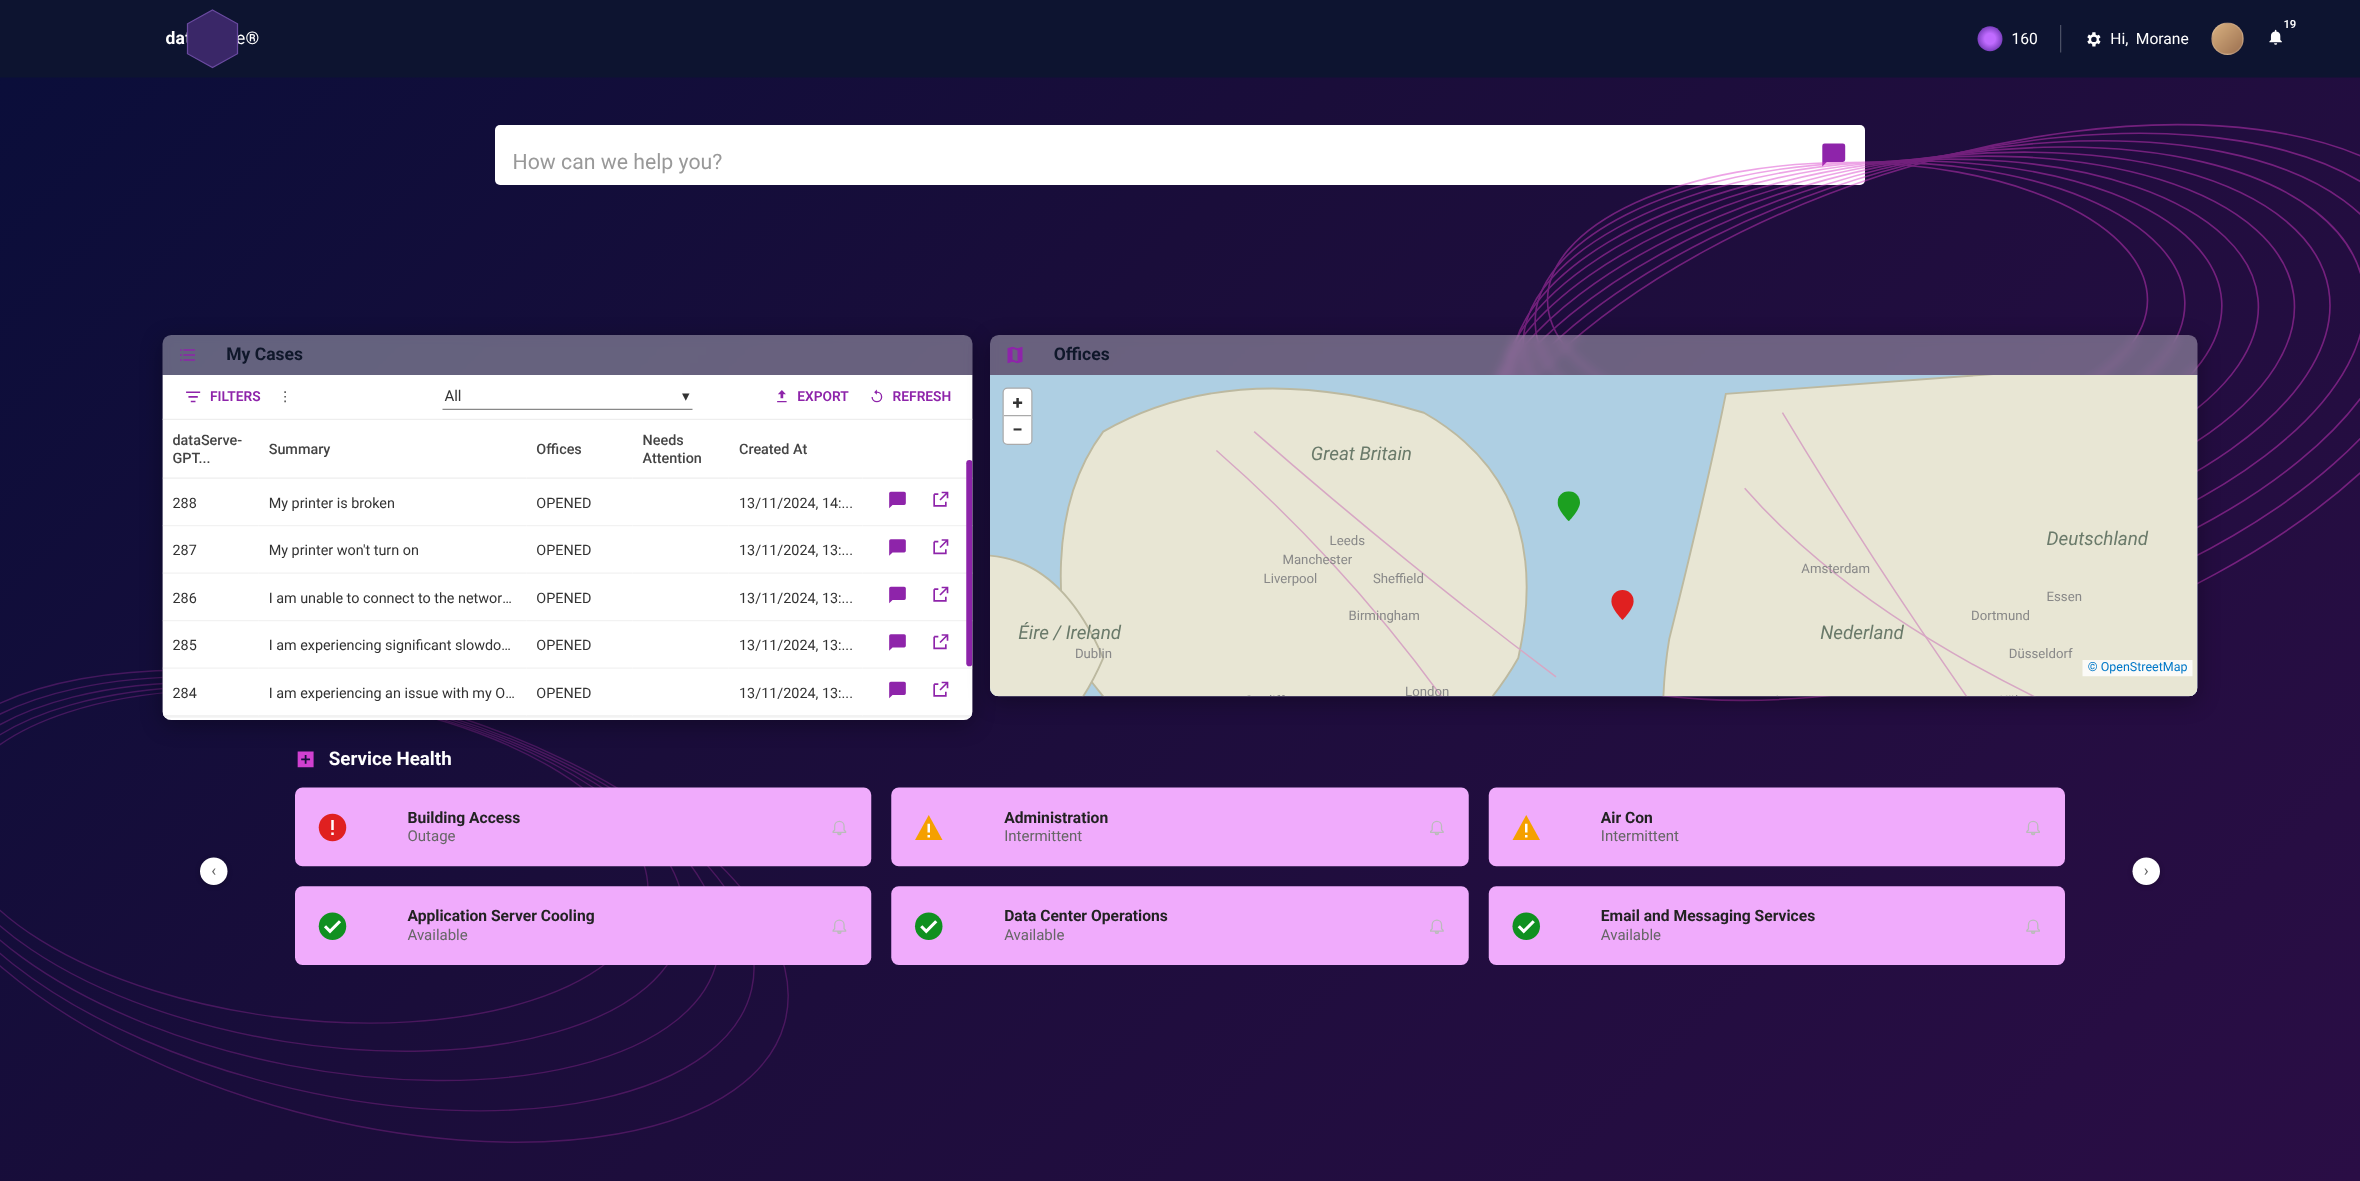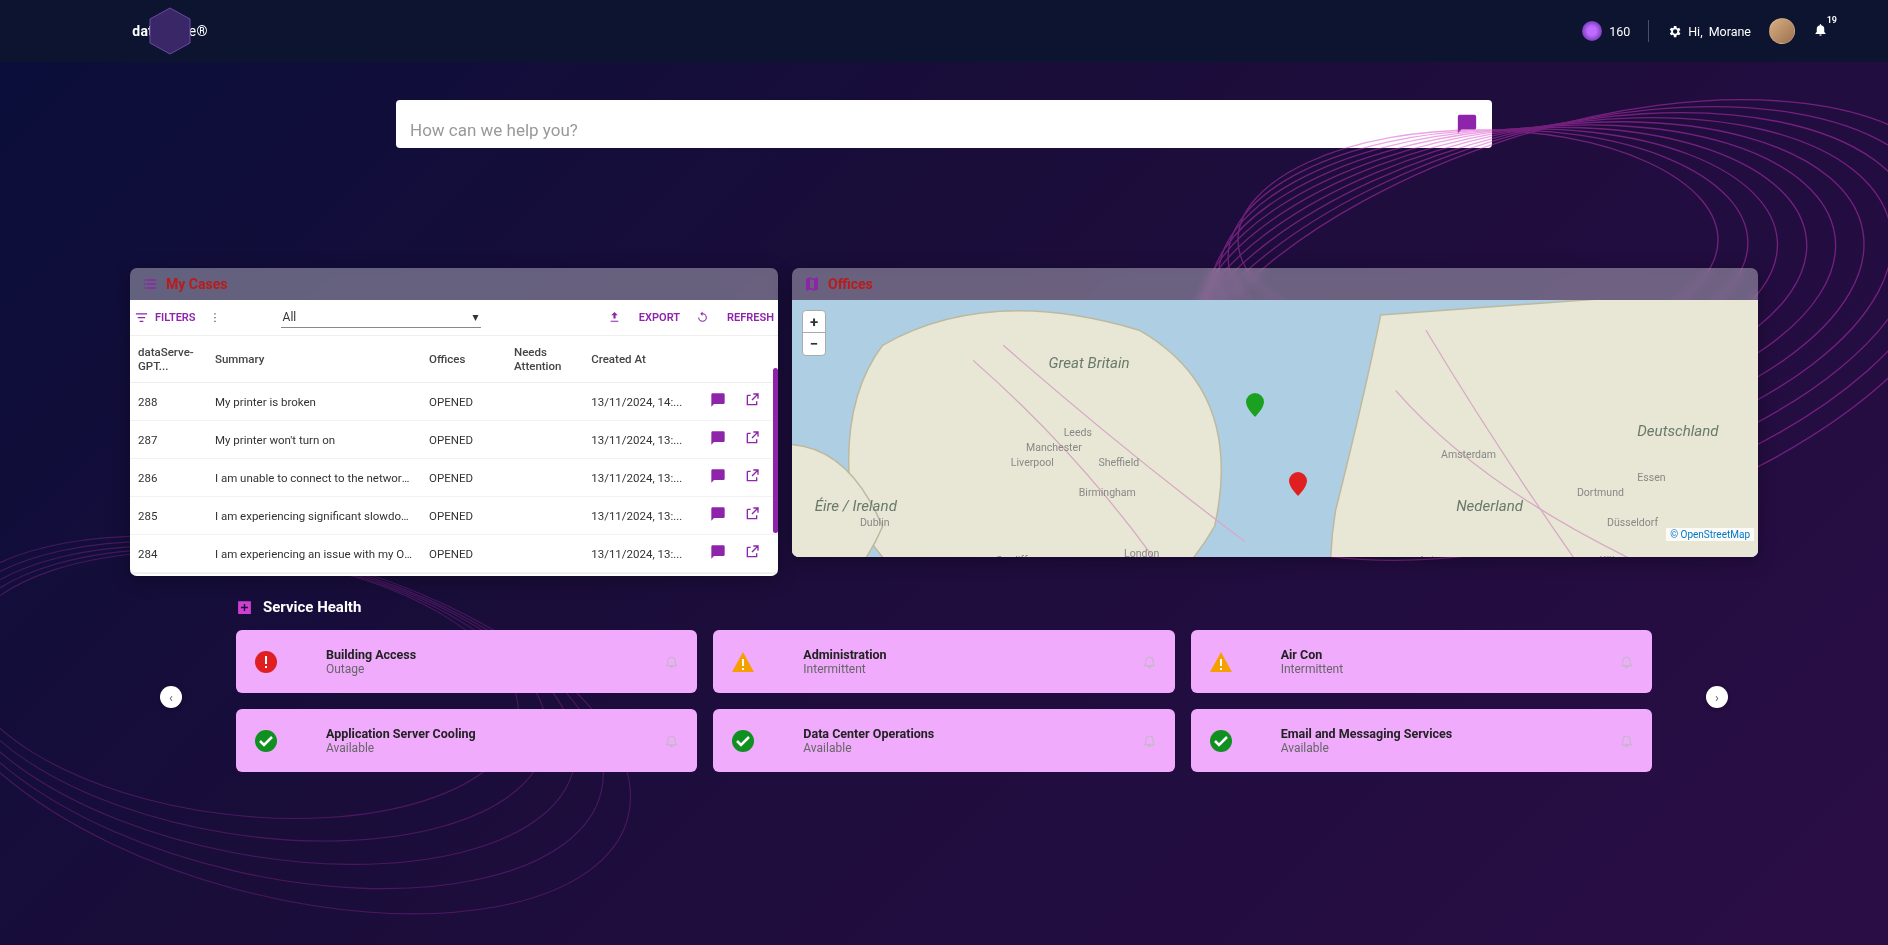--- a/index.html
+++ b/index.html
@@ -32,33 +32,33 @@
 
 .search-row { display: flex; justify-content: center; padding-top: 38px; }
 .search-box { width: 1096px; height: 48px; background: #fff; border-radius: 4px; display: flex; align-items: center; padding: 0 14px; }
 .search-box input { flex: 1; border: none; outline: none; font-size: 17px; color: #555; margin-top: 12px; }
 .search-box input::placeholder { color: #999; }
 .chat-icon { color: #8e24aa; width: 22px; height: 22px; }
 
 
 .panels-row { display: flex; gap: 14px; padding: 120px 130px 0; }
 .panel { background: rgba(255,255,255,0.35); border-radius: 7px; backdrop-filter: blur(4px); box-shadow: 0 4px 18px rgba(0,0,0,0.3); overflow: hidden; }
-.panel-header { display: flex; align-items: flex-start; gap: 8px; padding: 8px 12px; color: #b91c1c; font-weight: 700; font-size: 14px; }
+.panel-header { display: flex; align-items: flex-start; gap: 23px; padding: 8px 12px; color: #0f172a; font-weight: 700; font-size: 14px; }
 .panel-header .ph-icon { width: 16px; height: 16px; color: #8e24aa; }
 .panel-body { background: #fff; }
 
 
 .cases-panel { width: 648px; height: 308px; display:flex; flex-direction:column; }
-.cases-controls { display: flex; align-items: center; padding: 7px 4px; border-bottom: 1px solid #eee; font-size: 11px; }
+.cases-controls { display: flex; align-items: center; padding: 7px 17px; border-bottom: 1px solid #eee; font-size: 11px; }
 .filters-btn { display: flex; align-items: center; gap: 6px; color: #8e24aa; font-weight: 600; }
 .filter-icon { width: 15px; height: 15px; }
 .more-dots { margin-left: 14px; color: #444; cursor:pointer; }
-.all-select { margin-left: 60px; width: 200px; border: none; border-bottom: 1px solid #888; background: transparent; font-size: 12px; padding: 3px 2px; color: #333; display:flex; justify-content:space-between; align-items:center; }
+.all-select { margin-left: 120px; width: 200px; border: none; border-bottom: 1px solid #888; background: transparent; font-size: 12px; padding: 3px 2px; color: #333; display:flex; justify-content:space-between; align-items:center; }
 .export-refresh { margin-left: auto; display: flex; align-items: center; gap: 16px; color: #8e24aa; font-weight: 600; }
-.er-item { display: flex; align-items: center; gap: 18px; }
+.er-item { display: flex; align-items: center; gap: 6px; }
 .cases-table { width: 100%; border-collapse: collapse; font-size: 11.5px; }
 .cases-table thead th { text-align: left; font-weight: 500; color: #444; padding: 9px 8px; border-bottom: 1px solid #eee; }
 .cases-table tbody td { padding: 9px 8px; border-bottom: 1px solid #f2f2f2; color: #333; white-space: nowrap; overflow:hidden; text-overflow:ellipsis; }
 .cases-table tbody tr td.summary-cell { max-width: 210px; }
 .row-actions { color: #8e24aa; display: flex; gap: 18px; justify-content:flex-end; padding-right:10px;}
 .row-actions span { cursor: pointer; }
 .scroll-indicator { position:absolute; right:0; top:32px; height:165px; width:5px; background:#8e24aa; border-radius:3px; }
 .table-wrap { position:relative; flex:1; overflow:hidden; }
 .pagination { display: flex; justify-content: flex-end; align-items: center; gap: 18px; padding: 10px 14px; font-size: 11.5px; color: #555; border-top:1px solid #eee; }
 

